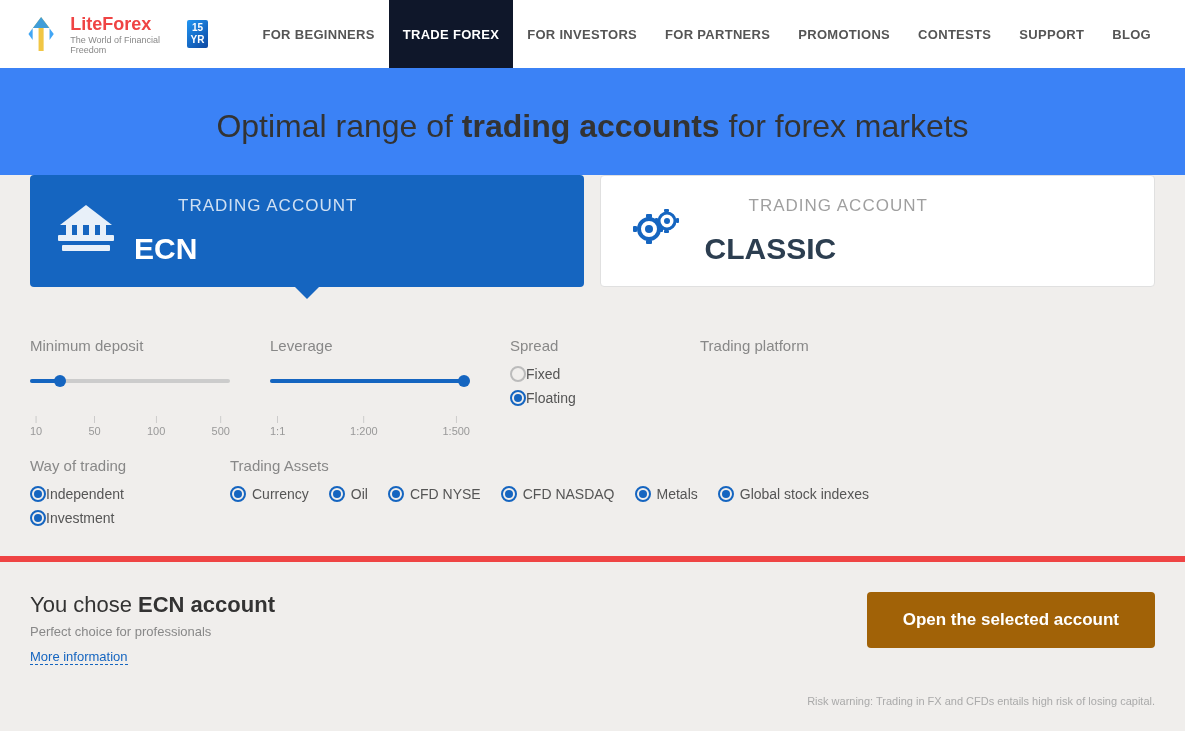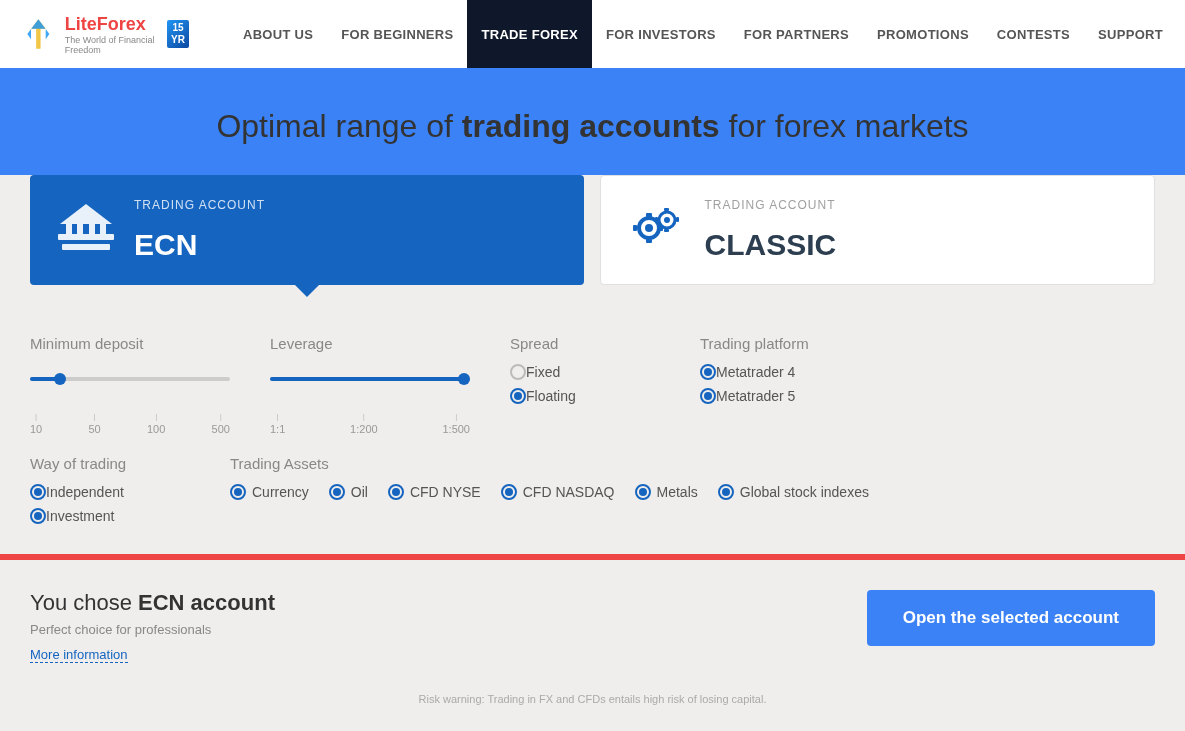--- a/index.html
+++ b/index.html
@@ -110,25 +110,26 @@
       border-left: 14px solid transparent;
       border-right: 14px solid transparent;
       border-top: 14px solid #1565c0;
     }
     .account-card.inactive {
       background: #fff;
       color: #333;
       border: 1px solid #e0e0e0;
     }
     .account-card-label {
-      font-size: 12px;
+      font-size: 17px;
       letter-spacing: 1px;
       opacity: 0.8;
       display: block;
       text-transform: uppercase;
+      margin-left: 44px;
     }
     .account-card-name {
       font-size: 30px;
       font-weight: 700;
       display: block;
       margin-top: 16px;
     }
     .account-card.inactive .account-card-name {
       color: #2c3e50;
     }
@@ -257,34 +258,34 @@
       margin-bottom: 8px;
     }
     .more-info {
       font-size: 13px;
       color: #1565c0;
       text-decoration: none;
       border-bottom: 1px dashed #1565c0;
       cursor: pointer;
     }
     .open-btn {
-      background: #3b82f6;
+      background: #a16207;
       color: #fff;
       border: none;
       padding: 18px 36px;
       font-size: 17px;
       font-weight: 600;
       border-radius: 4px;
       cursor: pointer;
       white-space: nowrap;
     }
 
     
     .risk-warning {
-      text-align: center;
+      text-align: right;
       font-size: 11px;
       color: #aaa;
       padding: 10px 30px 20px;
     }
 
     
     .spread-block { min-width: 150px; }
     .platform-block { min-width: 200px; }
   </style>
 </head>
@@ -298,21 +299,20 @@
     </svg>
     <div class="logo-text">
       <span style="font-size:18px;font-weight:700;color:#ef4444;">LiteForex</span>
       <span style="font-size:9px;color:#888;">The World of Financial Freedom</span>
     </div>
     <div class="logo-badge">
       <span>15</span><br><span>YR</span>
     </div>
   </div>
   <nav class="nav">
-    <a class="nav-item">ABOUT US</a>
     <a class="nav-item">FOR BEGINNERS</a>
     <a class="nav-item active">TRADE FOREX</a>
     <a class="nav-item">FOR INVESTORS</a>
     <a class="nav-item">FOR PARTNERS</a>
     <a class="nav-item">PROMOTIONS</a>
     <a class="nav-item">CONTESTS</a>
     <a class="nav-item">SUPPORT</a>
     <a class="nav-item">BLOG</a>
   </nav>
 </header>
@@ -413,30 +413,20 @@
         </div>
         <div class="radio-item">
           <div class="radio-circle filled"></div>
           <span>Floating</span>
         </div>
       </div>
     </div>
 
     <div class="platform-block">
       <div class="detail-label">Trading platform</div>
-      <div class="radio-group">
-        <div class="radio-item">
-          <div class="radio-circle filled"></div>
-          <span>Metatrader 4</span>
-        </div>
-        <div class="radio-item">
-          <div class="radio-circle filled"></div>
-          <span>Metatrader 5</span>
-        </div>
-      </div>
     </div>
 
   </div>
 
   <div class="details-grid" style="margin-top: -10px;">
 
     <div class="way-trading">
       <div class="detail-label">Way of trading</div>
       <div class="radio-group">
         <div class="radio-item">

